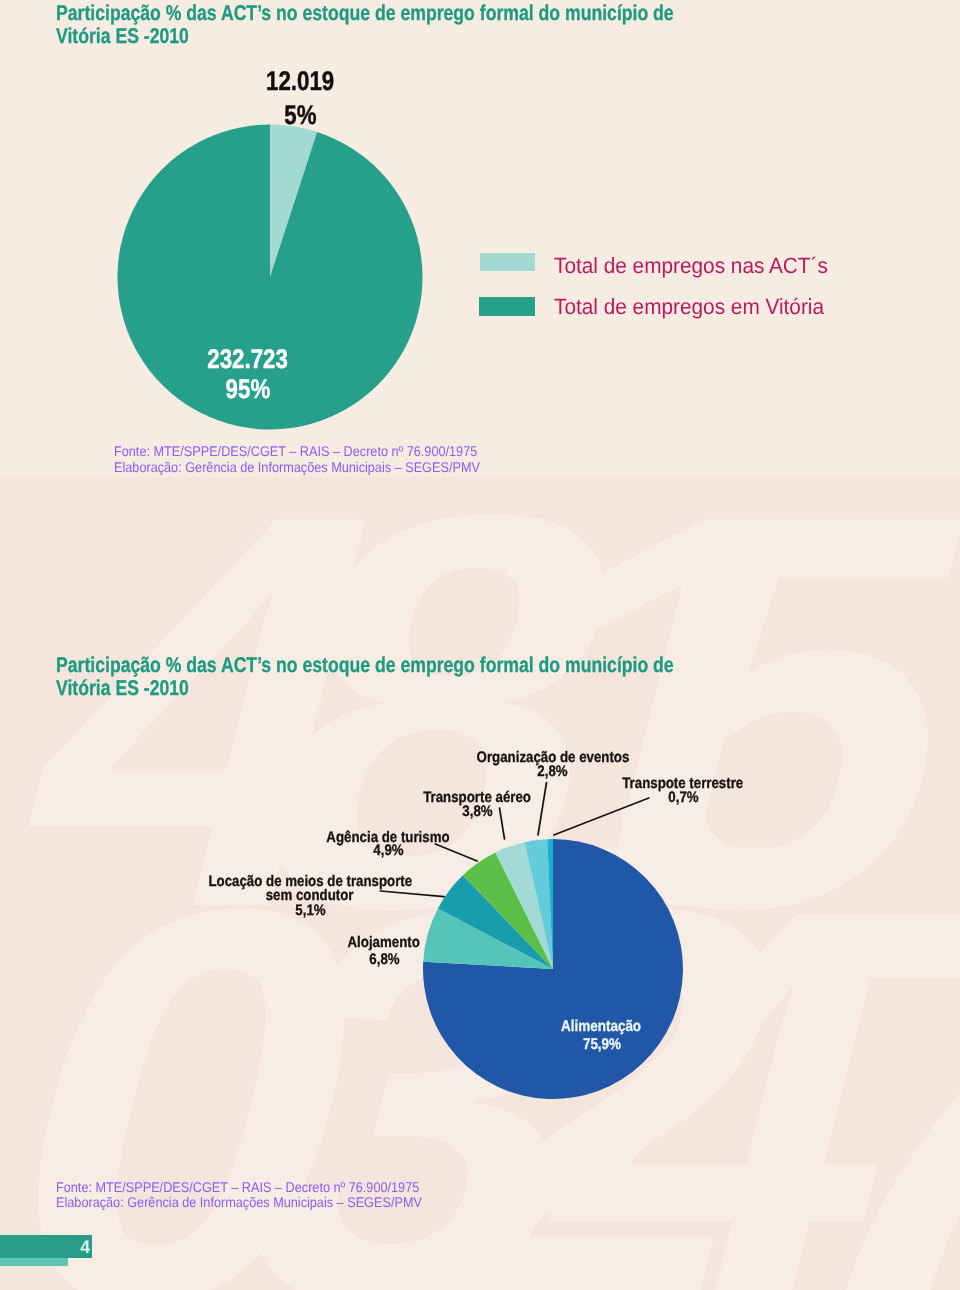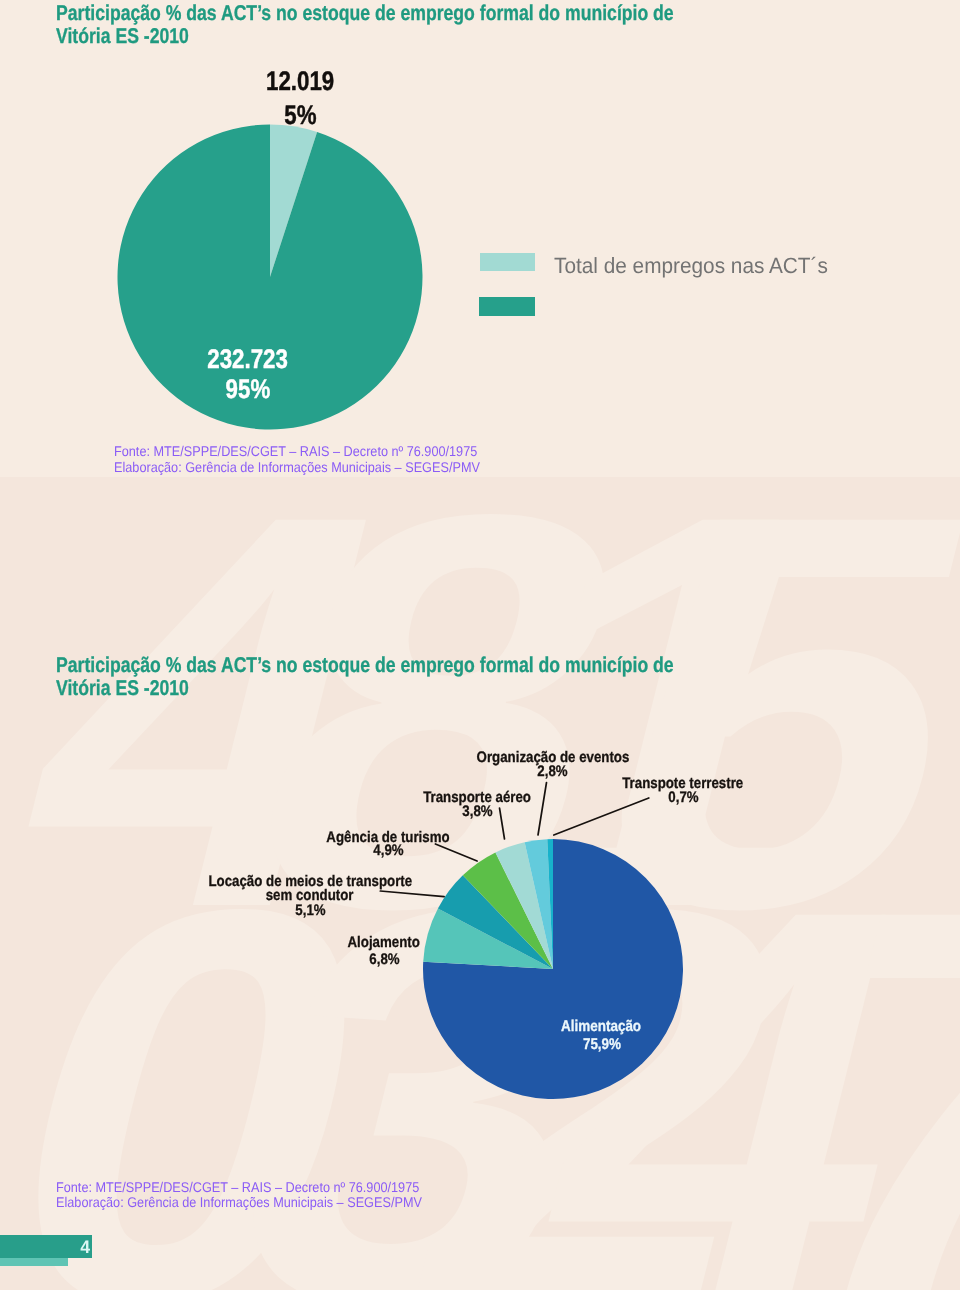--- a/index.html
+++ b/index.html
@@ -24,21 +24,21 @@
   .lab{font-weight:bold;color:#17120f;font-size:15.3px;text-align:center;-webkit-text-stroke:0.3px #17120f;}
   .lab > span{transform:scaleX(0.868) translateZ(0);}
   .labw{font-weight:bold;color:#ecf7fb;font-size:15.5px;text-align:center;-webkit-text-stroke:0.3px #ecf7fb;}
   .labw > span{transform:scaleX(0.868) translateZ(0);}
   
   .bignum{font-weight:bold;color:#120e0c;font-size:26.9px;text-align:center;-webkit-text-stroke:0.45px #120e0c;}
   .bignum > span{transform:scaleX(0.829) translateZ(0);}
   .bignumw{font-weight:bold;color:#ffffff;font-size:26.9px;text-align:center;-webkit-text-stroke:0.45px #ffffff;}
   .bignumw > span{transform:scaleX(0.829) translateZ(0);}
   
-  .leg{color:#737373;font-size:22px;}
+  .leg{color:#be185d;font-size:22px;}
   .leg > span{transform:scaleX(0.945) translateZ(0);}
   
   .pagenum{color:#dcf7f4;font-weight:bold;font-size:18px;text-align:right;}
   .pagenum > span{transform:scaleX(0.98) translateZ(0);}
 </style>
 </head>
 <body>
 
 <div class="page">
 
@@ -80,20 +80,21 @@
   <div class="abs bignumw C" style="left:247.2px;top:346px;width:0;">
       <span>232.723</span>
     </div>
   <div class="abs bignumw C" style="left:248.1px;top:375.5px;width:0;">
       <span>95%</span>
     </div>
 
   <div class="abs" style="left:479.5px;top:252.5px;width:55.5px;height:18.5px;background:#a2dad3;"></div>
   <div class="abs leg L" style="left:554px;top:254.5px;"><span>Total de empregos nas ACT´s</span></div>
   <div class="abs" style="left:479px;top:297px;width:55.5px;height:18.5px;background:#26a08b;"></div>
+  <div class="abs leg L" style="left:554px;top:296.2px;"><span>Total de empregos em Vitória</span></div>
 
   <div class="abs src L" style="left:113.5px;top:443.6px;"><span>Fonte: MTE/SPPE/DES/CGET – RAIS – Decreto nº 76.900/1975</span></div>
   <div class="abs src L" style="left:113.5px;top:459.6px;"><span>Elaboração: Gerência de Informações Municipais – SEGES/PMV</span></div>
 
   <div class="abs ttl L" style="left:55.5px;top:655.3px;"><span>Participação % das ACT’s no estoque de emprego formal do município de</span></div>
   <div class="abs ttl L" style="left:55.5px;top:678px;"><span>Vitória ES -2010</span></div>
 
   <svg class="abs" style="left:0px;top:700px;z-index:1;" width="960" height="440" viewBox="0 0 960 440">
     <g id="pie2">
         <path d="M 553 269 L 553 139 A 130 130 0 1 1 423.2077984858332 261.6525905173368 Z" fill="#2057a6"></path>

